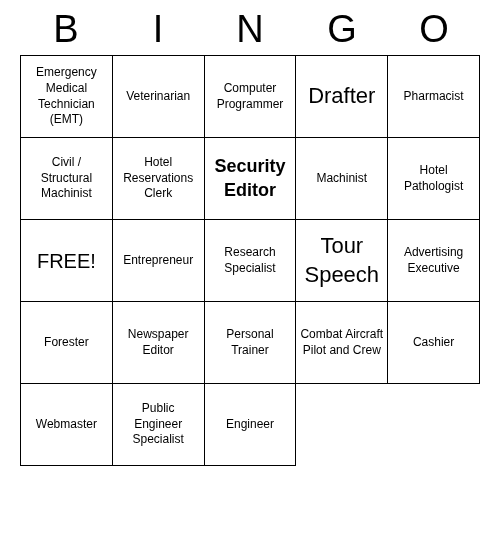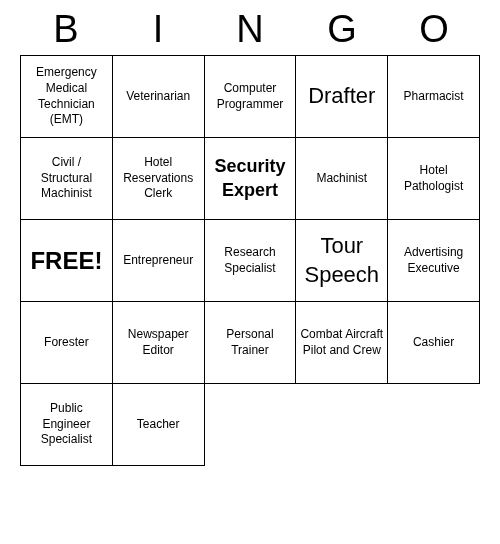--- a/index.html
+++ b/index.html
@@ -42,22 +42,22 @@
       justify-content: center;
       min-height: 82px;
       font-size: 12px;
       line-height: 1.3;
     }
     .bingo-cell.large-text {
       font-size: 22px;
       font-weight: normal;
     }
     .bingo-cell.free {
-      font-size: 24px;
-      font-weight: bold;
+      font-size: 20px;
+      font-weight: normal;
     }
     .bingo-cell.big-security {
       font-size: 18px;
       font-weight: bold;
     }
   </style>
 </head>
 <body>
 
 <div class="bingo-header">
@@ -68,28 +68,29 @@
     <div class="bingo-letter">O</div>
   </div>
 <div class="bingo-grid">
     <div class="bingo-cell">Emergency Medical Technician (EMT)</div>
     <div class="bingo-cell">Veterinarian</div>
     <div class="bingo-cell">Computer Programmer</div>
     <div class="bingo-cell large-text">Drafter</div>
     <div class="bingo-cell">Pharmacist</div>
     <div class="bingo-cell">Civil / Structural Machinist</div>
     <div class="bingo-cell">Hotel Reservations Clerk</div>
-    <div class="bingo-cell big-security">Security Expert</div>
+    <div class="bingo-cell big-security">Security Editor</div>
     <div class="bingo-cell">Machinist</div>
     <div class="bingo-cell">Hotel Pathologist</div>
     <div class="bingo-cell free">FREE!</div>
     <div class="bingo-cell">Entrepreneur</div>
     <div class="bingo-cell">Research Specialist</div>
     <div class="bingo-cell large-text">Tour Speech</div>
     <div class="bingo-cell">Advertising Executive</div>
     <div class="bingo-cell">Forester</div>
     <div class="bingo-cell">Newspaper Editor</div>
     <div class="bingo-cell">Personal Trainer</div>
     <div class="bingo-cell">Combat Aircraft Pilot and Crew</div>
     <div class="bingo-cell">Cashier</div>
+    <div class="bingo-cell">Webmaster</div>
     <div class="bingo-cell">Public Engineer Specialist</div>
-    <div class="bingo-cell">Teacher</div>
+    <div class="bingo-cell">Engineer</div>
   </div>
 
 </body></html>

